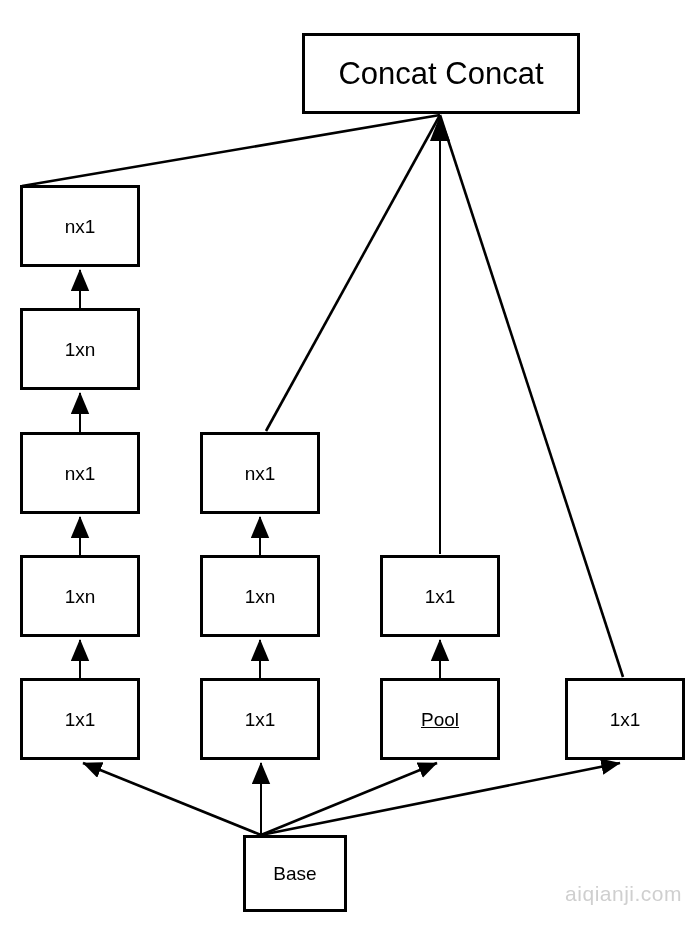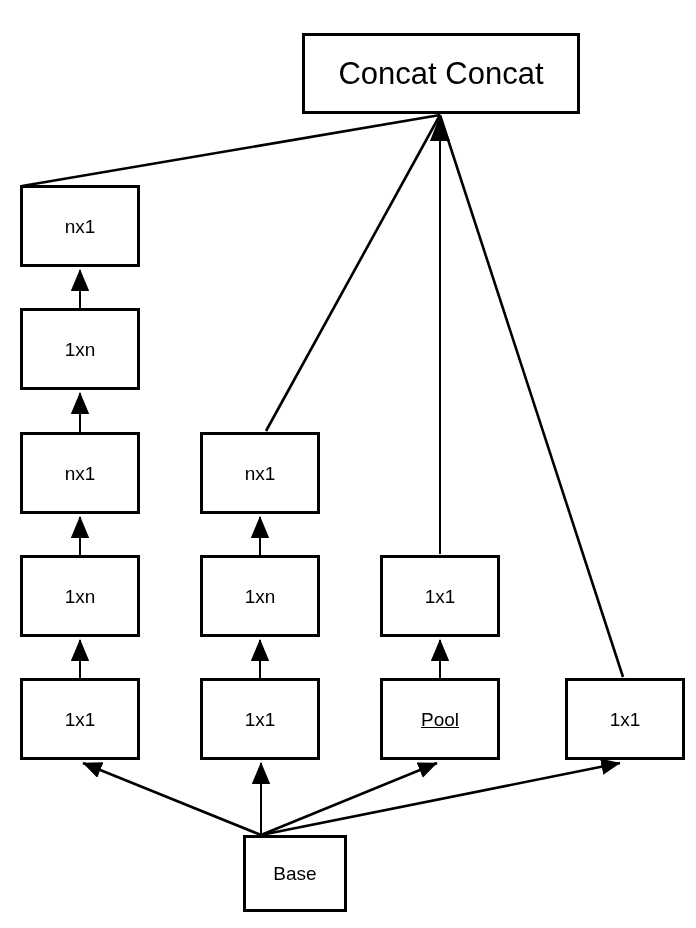--- a/index.html
+++ b/index.html
@@ -126,14 +126,15 @@
         <span>Pool</span>
       </div>
       <div class="node" style="left: 565px; top: 678px; width: 120px; height: 82px;">
         <span>1x1</span>
       </div>
       <div class="node" style="left: 200px; top: 835px; width: 104px; height: 77px; margin-left: 43px;">
         <span>Base</span>
       </div>
     </div>
 
+  <div class="watermark">aiqianji.com</div>
 
 </div>
 
 </body></html>

